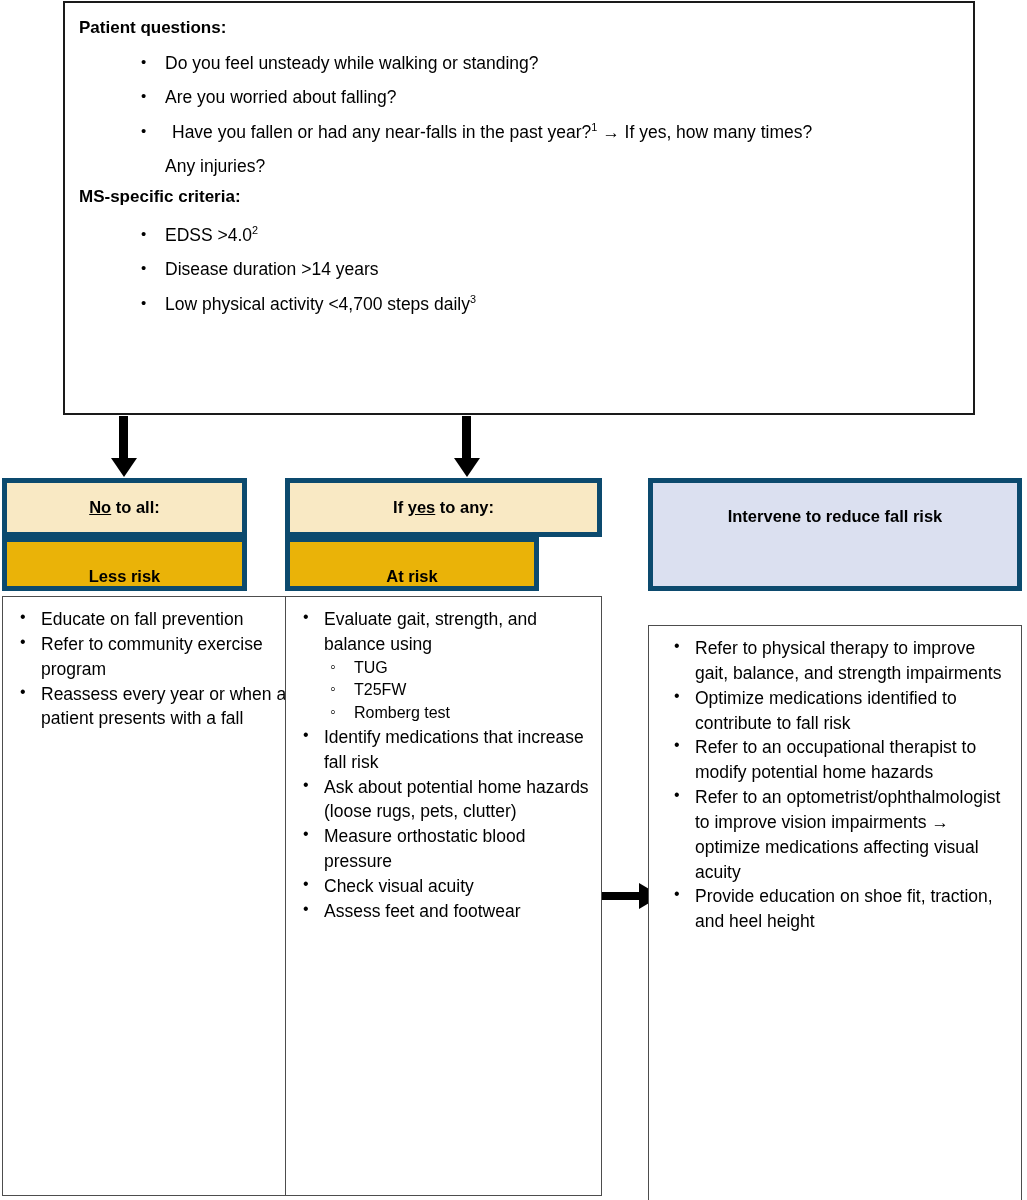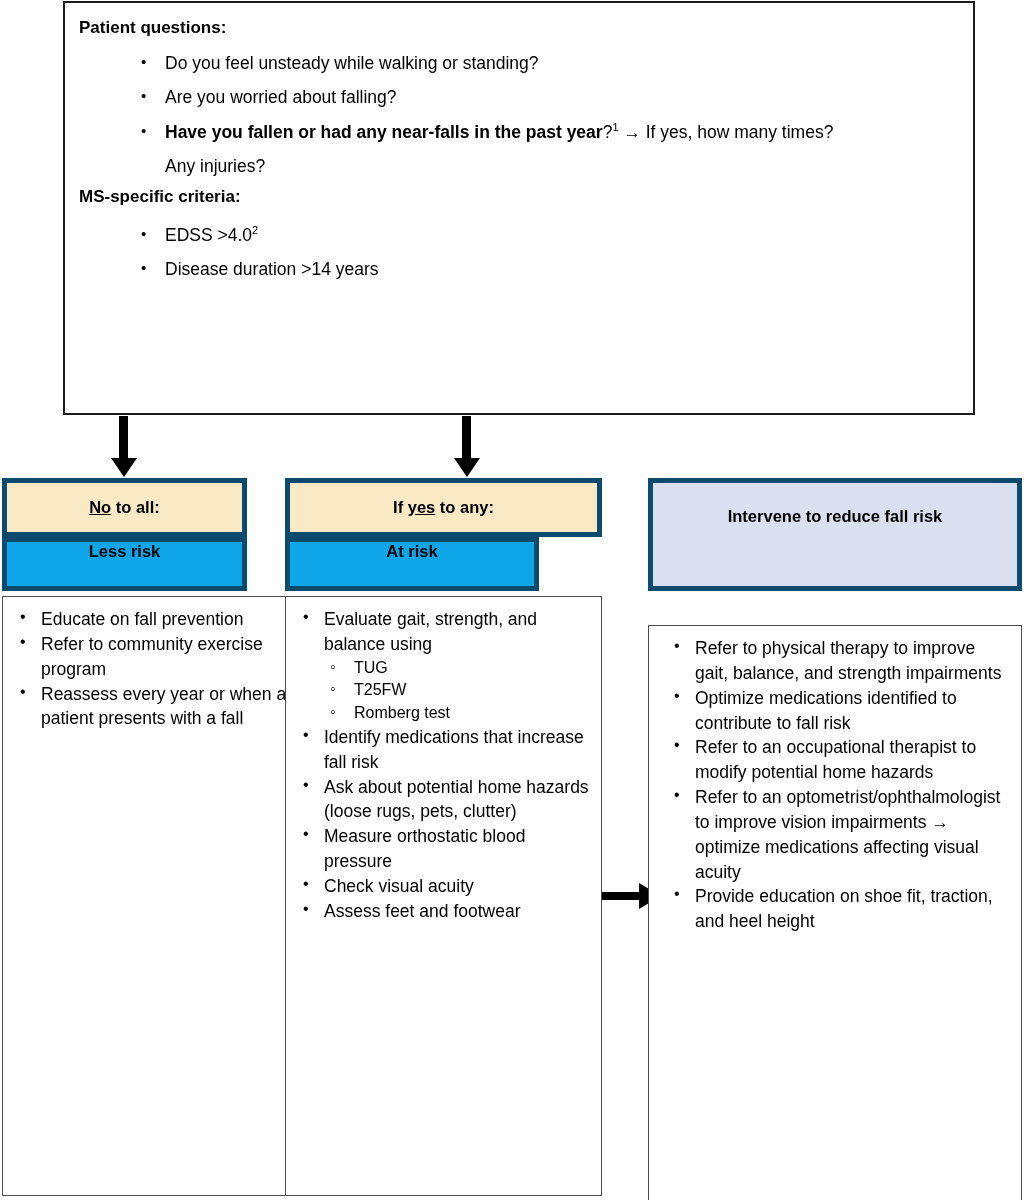--- a/index.html
+++ b/index.html
@@ -52,21 +52,21 @@
   }
   ul.q-list > li::before {
     content: "\2022";
     position: absolute;
     left: 62px;
     top: -1px;
     font-size: 15px;
   }
   ul.q-list > li.nobullet::before { content: ""; }
   ul.q-list > li.nobullet { padding-bottom: 10px; }
-  .q-bold { font-weight: bold; }
+  .q-bold { font-weight: normal; margin-left: 7px; }
   sup { font-size: 0.62em; vertical-align: super; line-height: 0; }
   .gap-small { height: 13px; }
   .gap-mid { height: 16px; }
 
   
   .v-arrow {
     position: absolute;
     width: 9px;
     background: #000000;
   }
@@ -106,21 +106,21 @@
     position: absolute;
     box-sizing: border-box;
     border: 5px solid #0c4a6e;
     text-align: center;
     font-weight: bold;
     font-size: 16.5px;
     display: flex;
     justify-content: center;
   }
   .hdr-top { background: #f9e9c4; align-items: center; }
-  .hdr-sub { background: #0ea5e9; align-items: flex-start; }
+  .hdr-sub { background: #eab308; align-items: flex-end; }
   .hdr-tall { background: #dbe0f0; align-items: flex-start; padding-top: 24px; }
   .u { text-decoration: underline; }
 
   
   .body-box {
     position: absolute;
     box-sizing: border-box;
     border: 1px solid #4d4d4d;
     background: #ffffff;
     padding: 10px 8px 8px 6px;
@@ -191,20 +191,23 @@
       </li>
     </ul>
     <div class="section-head">MS-specific criteria:</div>
     <div class="gap-mid"></div>
     <ul class="q-list">
       <li>
         <span>EDSS &gt;4.0</span><sup>2</sup>
       </li>
       <li>
         <span>Disease duration &gt;14 years</span>
+      </li>
+      <li>
+        <span>Low physical activity &lt;4,700 steps daily</span><sup>3</sup>
       </li>
     </ul>
   </div>
 
   <div class="v-arrow" style="left:119px; top:416px; height:43px;"></div>
   <div class="v-arrow" style="left:462px; top:416px; height:43px;"></div>
   <div id="h-arrow"></div>
 
   <div class="hdr hdr-top" style="left:2px; top:478px; width:245px; height:59px;">
     <span><span class="u">No</span><span> to all:</span></span>

